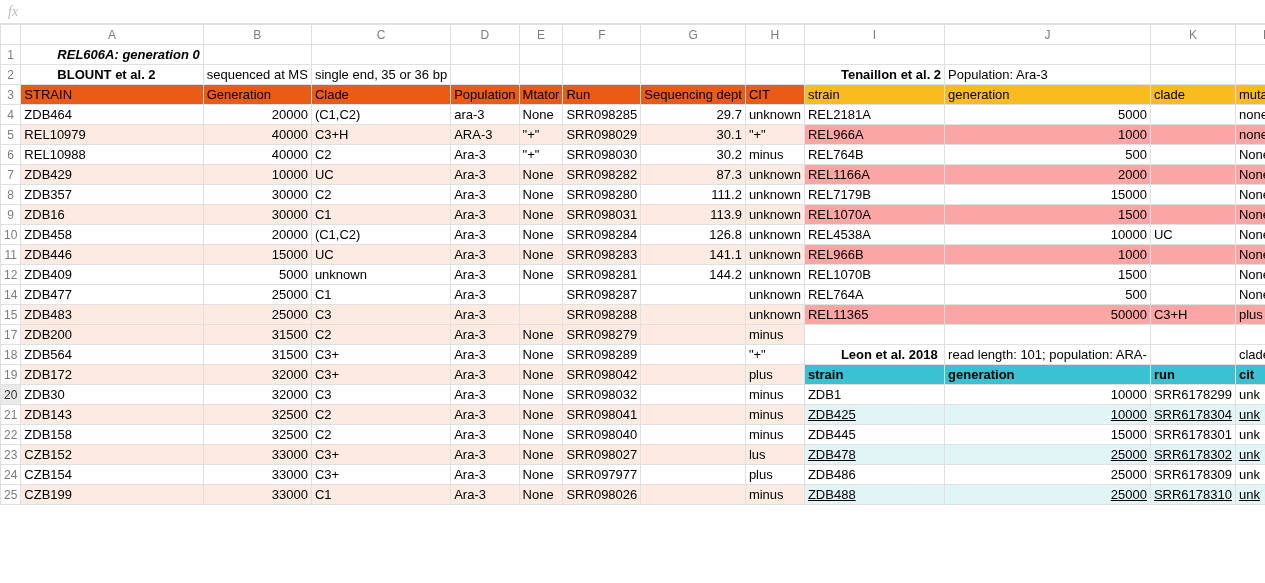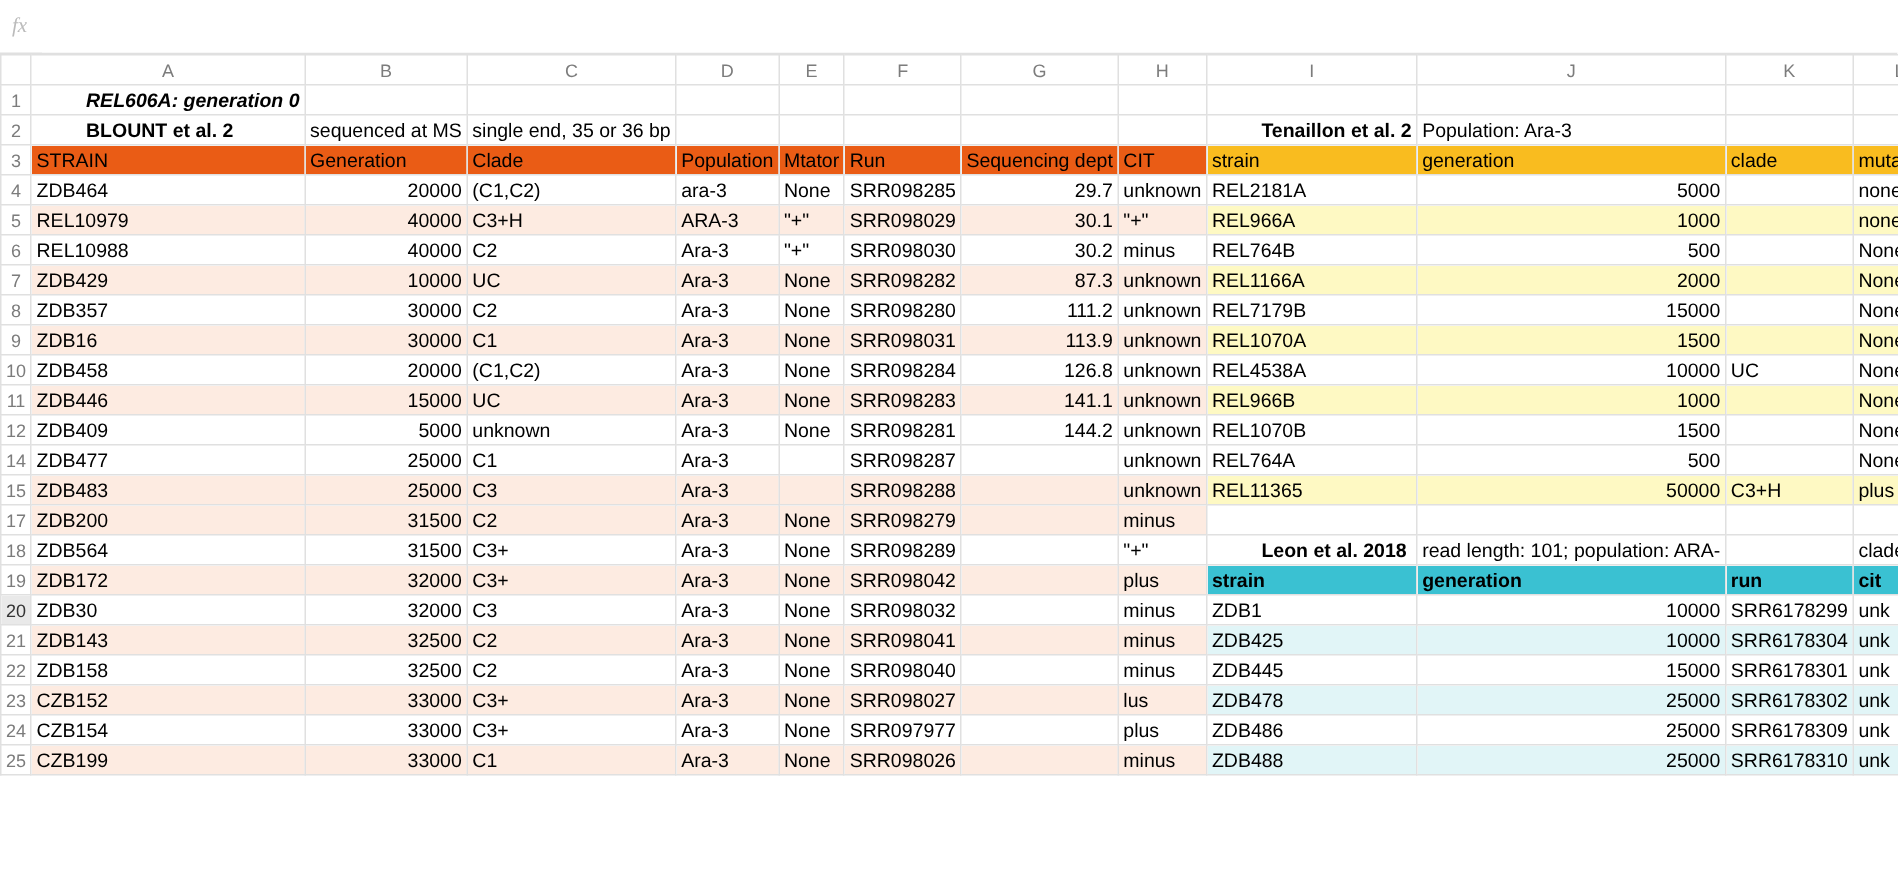--- a/index.html
+++ b/index.html
@@ -7,21 +7,21 @@
     margin: 0;
     font-family: Arial, sans-serif;
     font-size: 13px;
     color: #000;
     background: #fff;
     overflow: hidden;
   }
   .formula-bar {
     display: flex;
     align-items: center;
-    height: 36px;
+    height: 24px;
     border-bottom: 1px solid #e0e0e0;
     padding-left: 8px;
   }
   .fx-label {
     color: #bbb;
     font-style: italic;
     font-family: "Times New Roman", serif;
     font-size: 14px;
     margin-right: 10px;
   }
@@ -84,22 +84,22 @@
     color: #333;
     margin-top: 40px;
   }
   .bold { font-weight: bold; padding-left: 36px; }
   .italic { font-style: italic; }
   .right { text-align: right; }
   .hdr-orange { background: #ea5c15; color: #000; }
   .hdr-yellow { background: #f9bc1f; color: #000; }
   .row-peach td.dat { background: #fdebe1; }
   .hdr-teal { background: #3ac1d2; color: #000; font-weight: bold; }
-  .row-cream td.dat2 { background: #fef9c3; }
-  .row-mint td.dat3 { background: #e1f5f7; }
+  .row-cream td.dat2 { background: #fca5a5; }
+  .row-mint td.dat3 { background: #e1f5f7; text-decoration: underline; }
   td.dat, td.dat2, td.dat3 { }
   .sel-cell {
     outline: 2px solid #1a73e8;
     outline-offset: -2px;
   }
   colgroup col {}
 </style>
 </head>
 <body>
 

